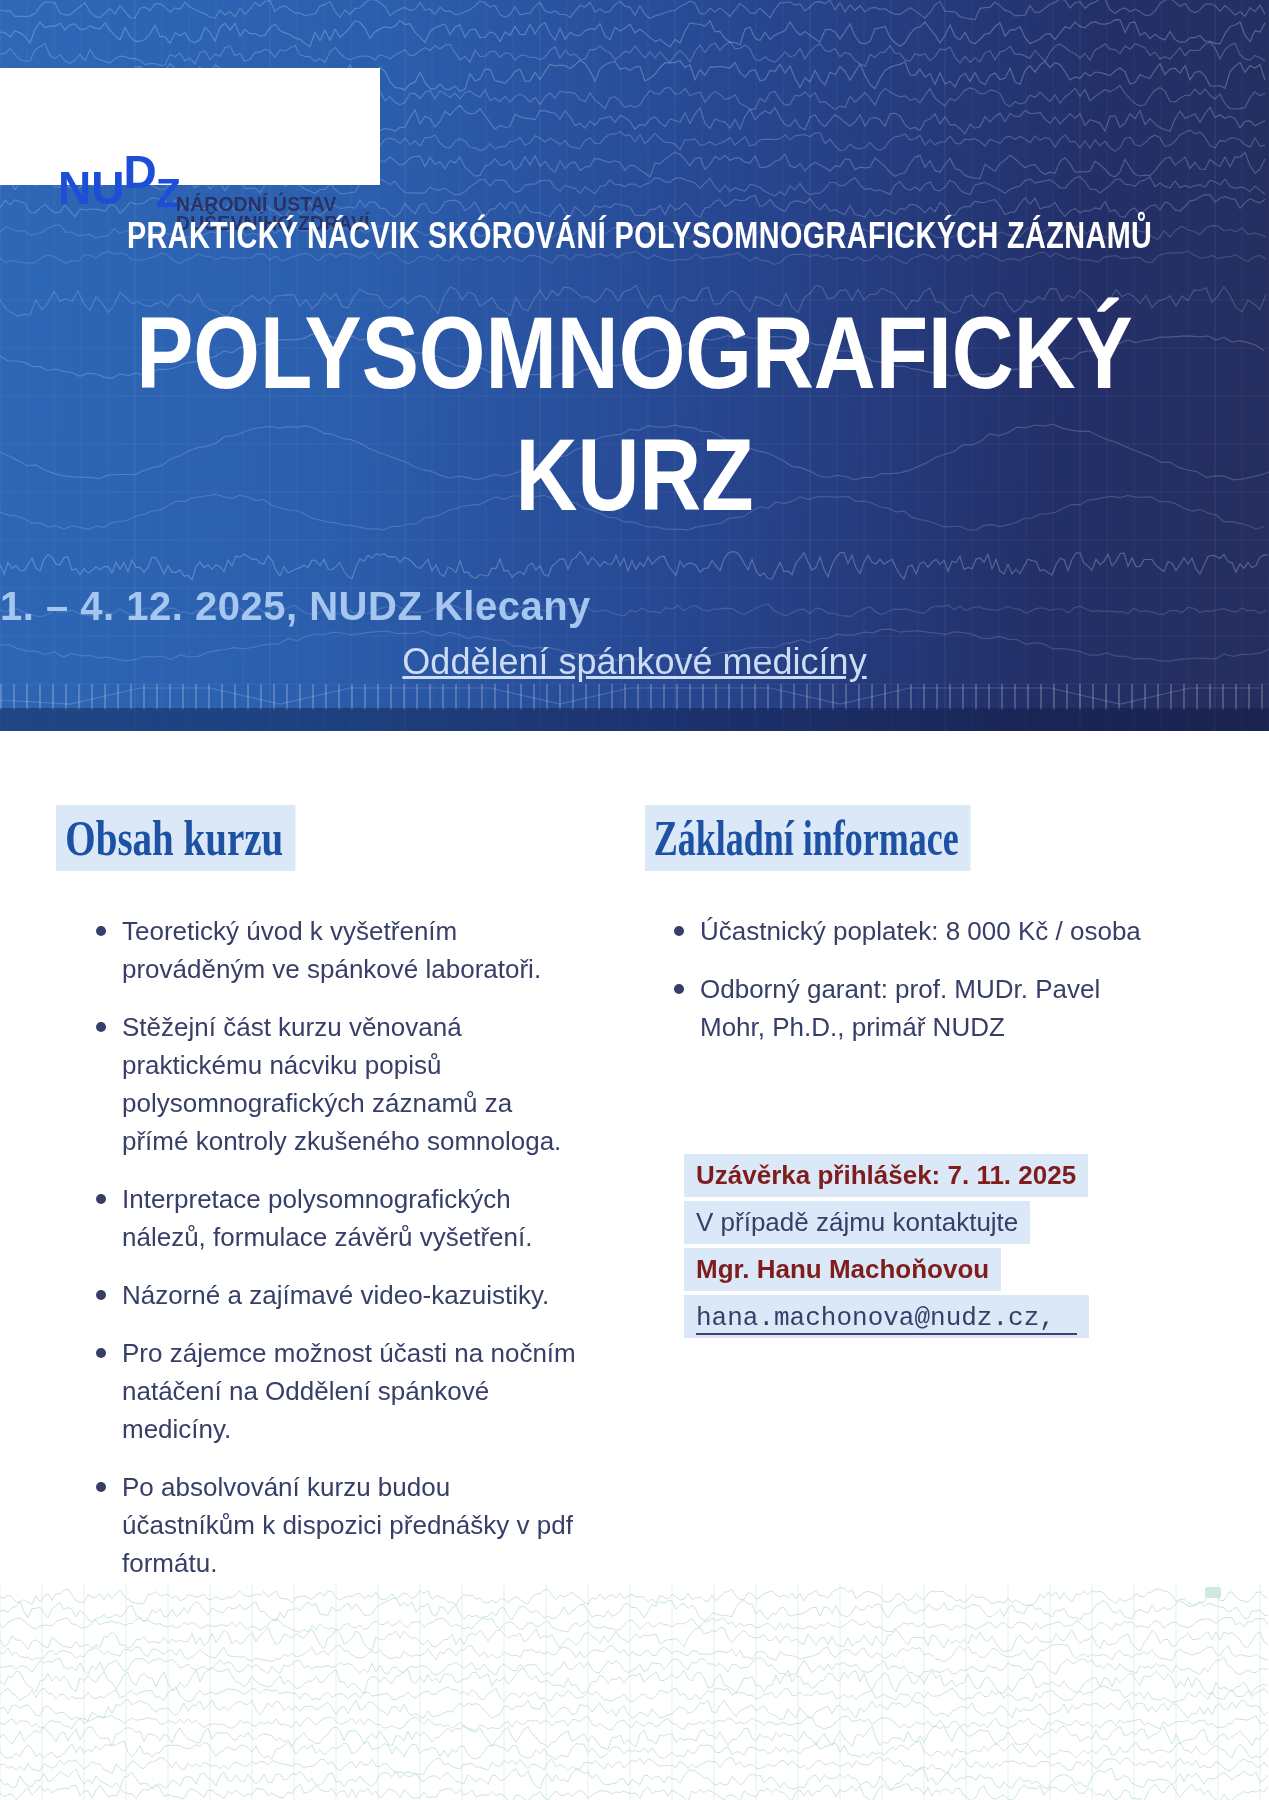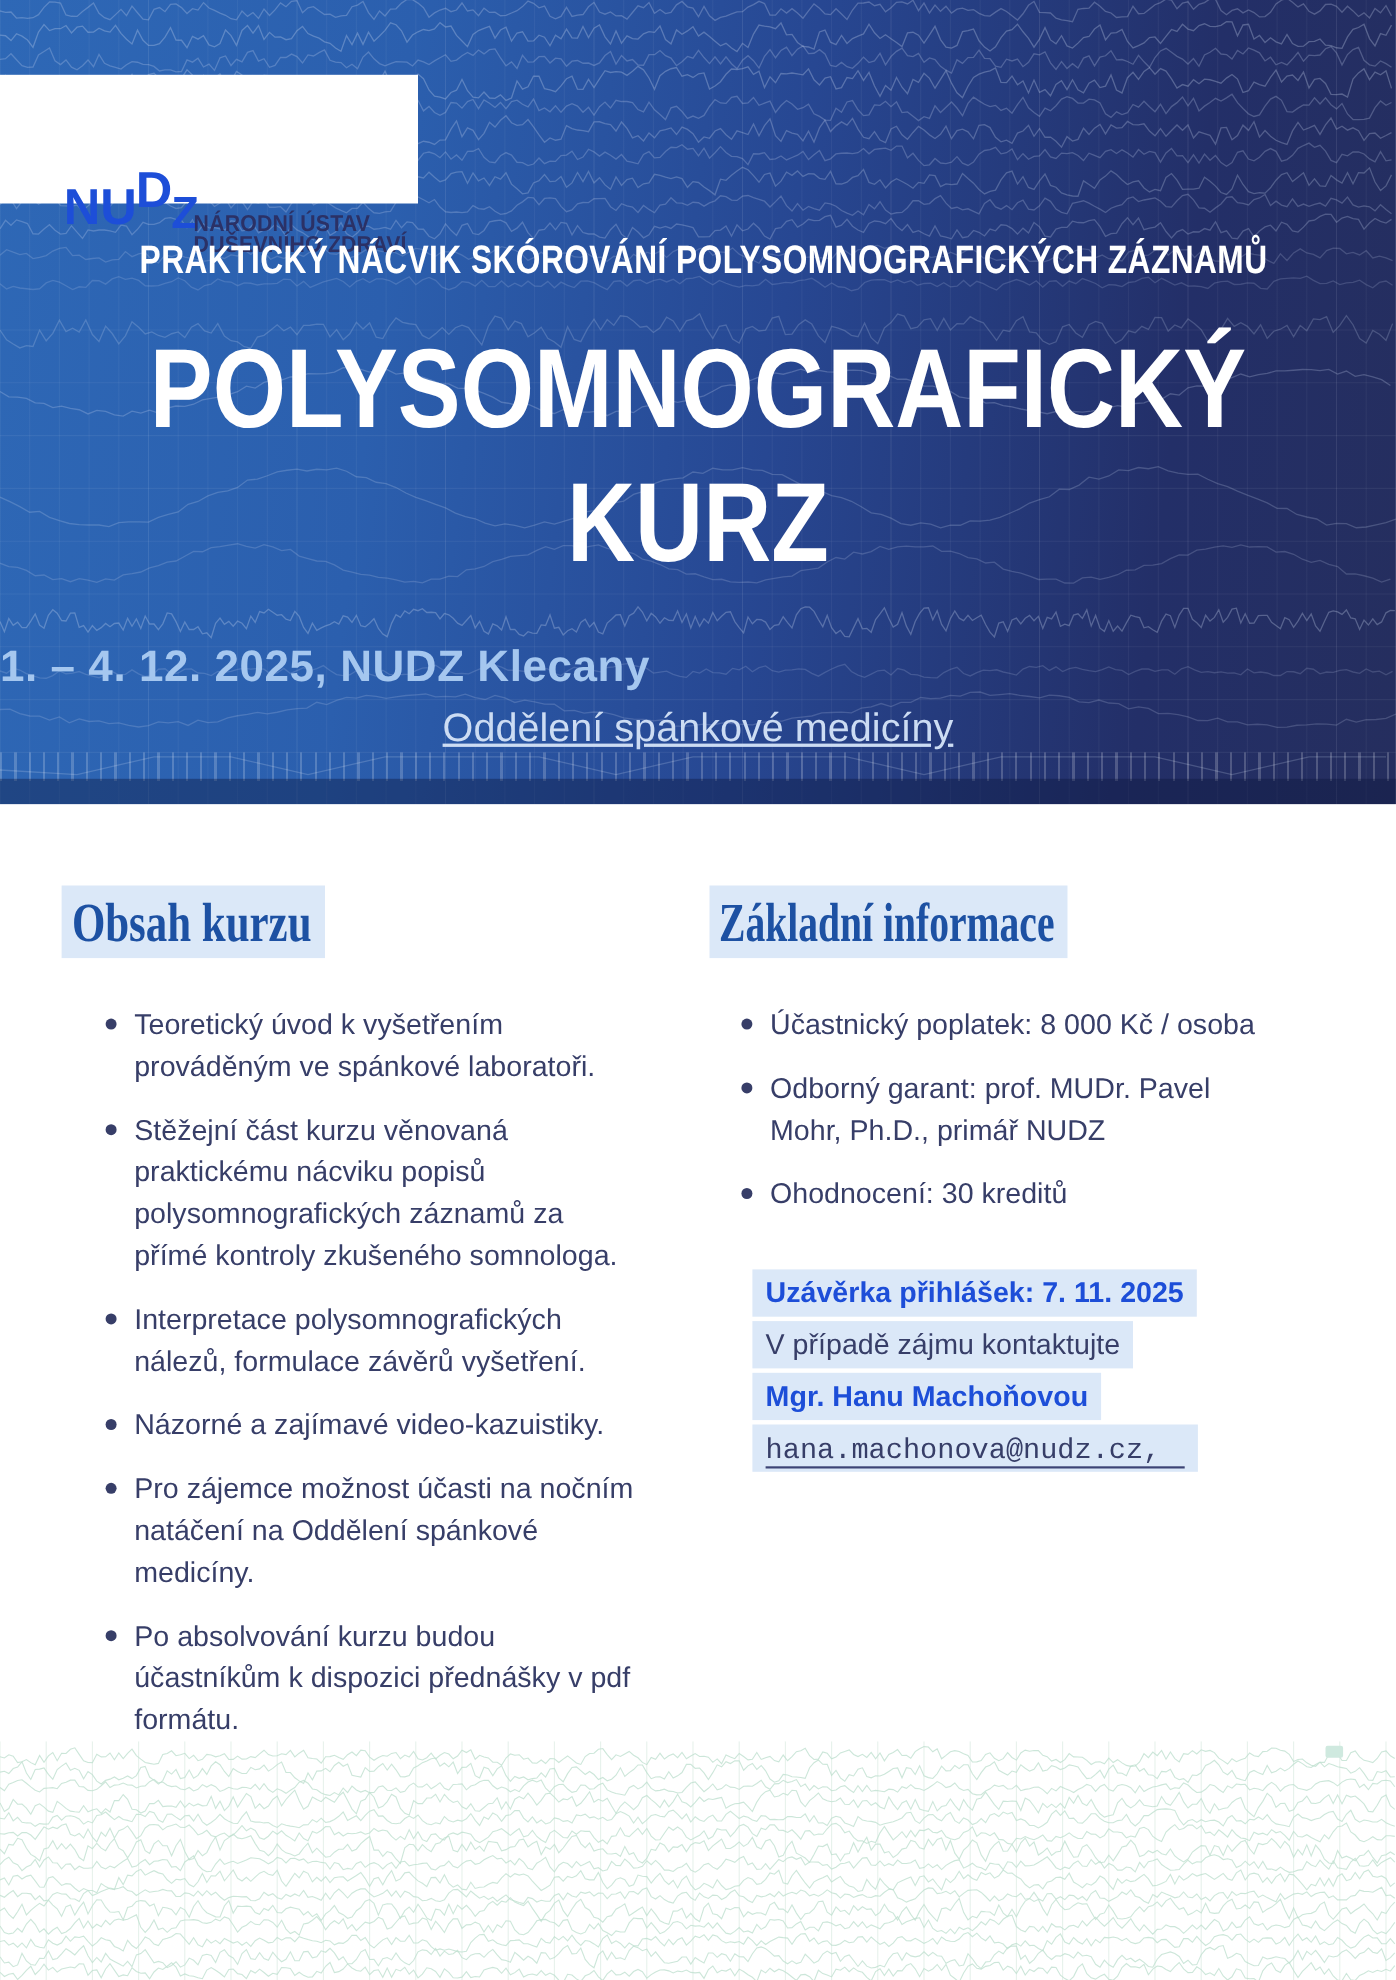--- a/index.html
+++ b/index.html
@@ -45,21 +45,21 @@
         font-size:26px;line-height:38px;}
   ul.blist li{position:relative;padding-left:48px;margin-bottom:20px;}
   ul.blist li::before{content:"";position:absolute;left:22px;top:14px;width:10px;height:10px;
         border-radius:50%;background:#373e68;}
   .list-left{left:74px;top:912px;width:505px;}
   .list-right{left:652px;top:912px;width:500px;}
 
   .contact{position:absolute;left:684px;top:1152px;width:480px;color:#373e68;font-size:26px;}
   .contact p{margin:0;line-height:47px;white-space:nowrap;}
   .hl{background:#dbe8f8;padding:6px 12px 7px 12px;}
-  .b{font-weight:bold;color:#1d4ed8;}
+  .b{font-weight:bold;color:#7f1d1d;}
   .email-link{border-bottom:2.5px solid #3c4374;padding-right:22px;color:#373e68;text-decoration:none;font-family:Liberation Mono, monospace;}
 
   
   .foot{position:absolute;left:0;top:1583px;width:1269px;height:217px;}
   .teal-chip{position:absolute;left:1205px;top:1587px;width:16px;height:11px;background:#cfe9df;border-radius:2px;}
 </style>
 </head>
 <body>
 
 <div class="page">
@@ -177,21 +177,20 @@
       <li>Názorné a zajímavé video-kazuistiky.</li>
       <li>Pro zájemce možnost účasti na nočním natáčení na Oddělení spánkové medicíny.</li>
       <li>Po absolvování kurzu budou účastníkům k dispozici přednášky v pdf formátu.</li>
     </ul>
 
     <div class="col-heading h-right">Základní informace</div>
 
     <ul class="blist list-right">
       <li>Účastnický poplatek: 8 000 Kč / osoba</li>
       <li>Odborný garant: prof. MUDr. Pavel Mohr, Ph.D., primář NUDZ</li>
-      <li>Ohodnocení: 30 kreditů</li>
     </ul>
 
     <div class="contact">
       <p><span class="hl b">Uzávěrka přihlášek: 7. 11. 2025</span></p>
       <p><span class="hl">V případě zájmu kontaktujte</span></p>
       <p><span class="hl b">Mgr. Hanu Machoňovou</span></p>
       <p><span class="hl"><a href="#" class="email-link">hana.machonova@nudz.cz,</a></span></p>
     </div>
 
   </main>

